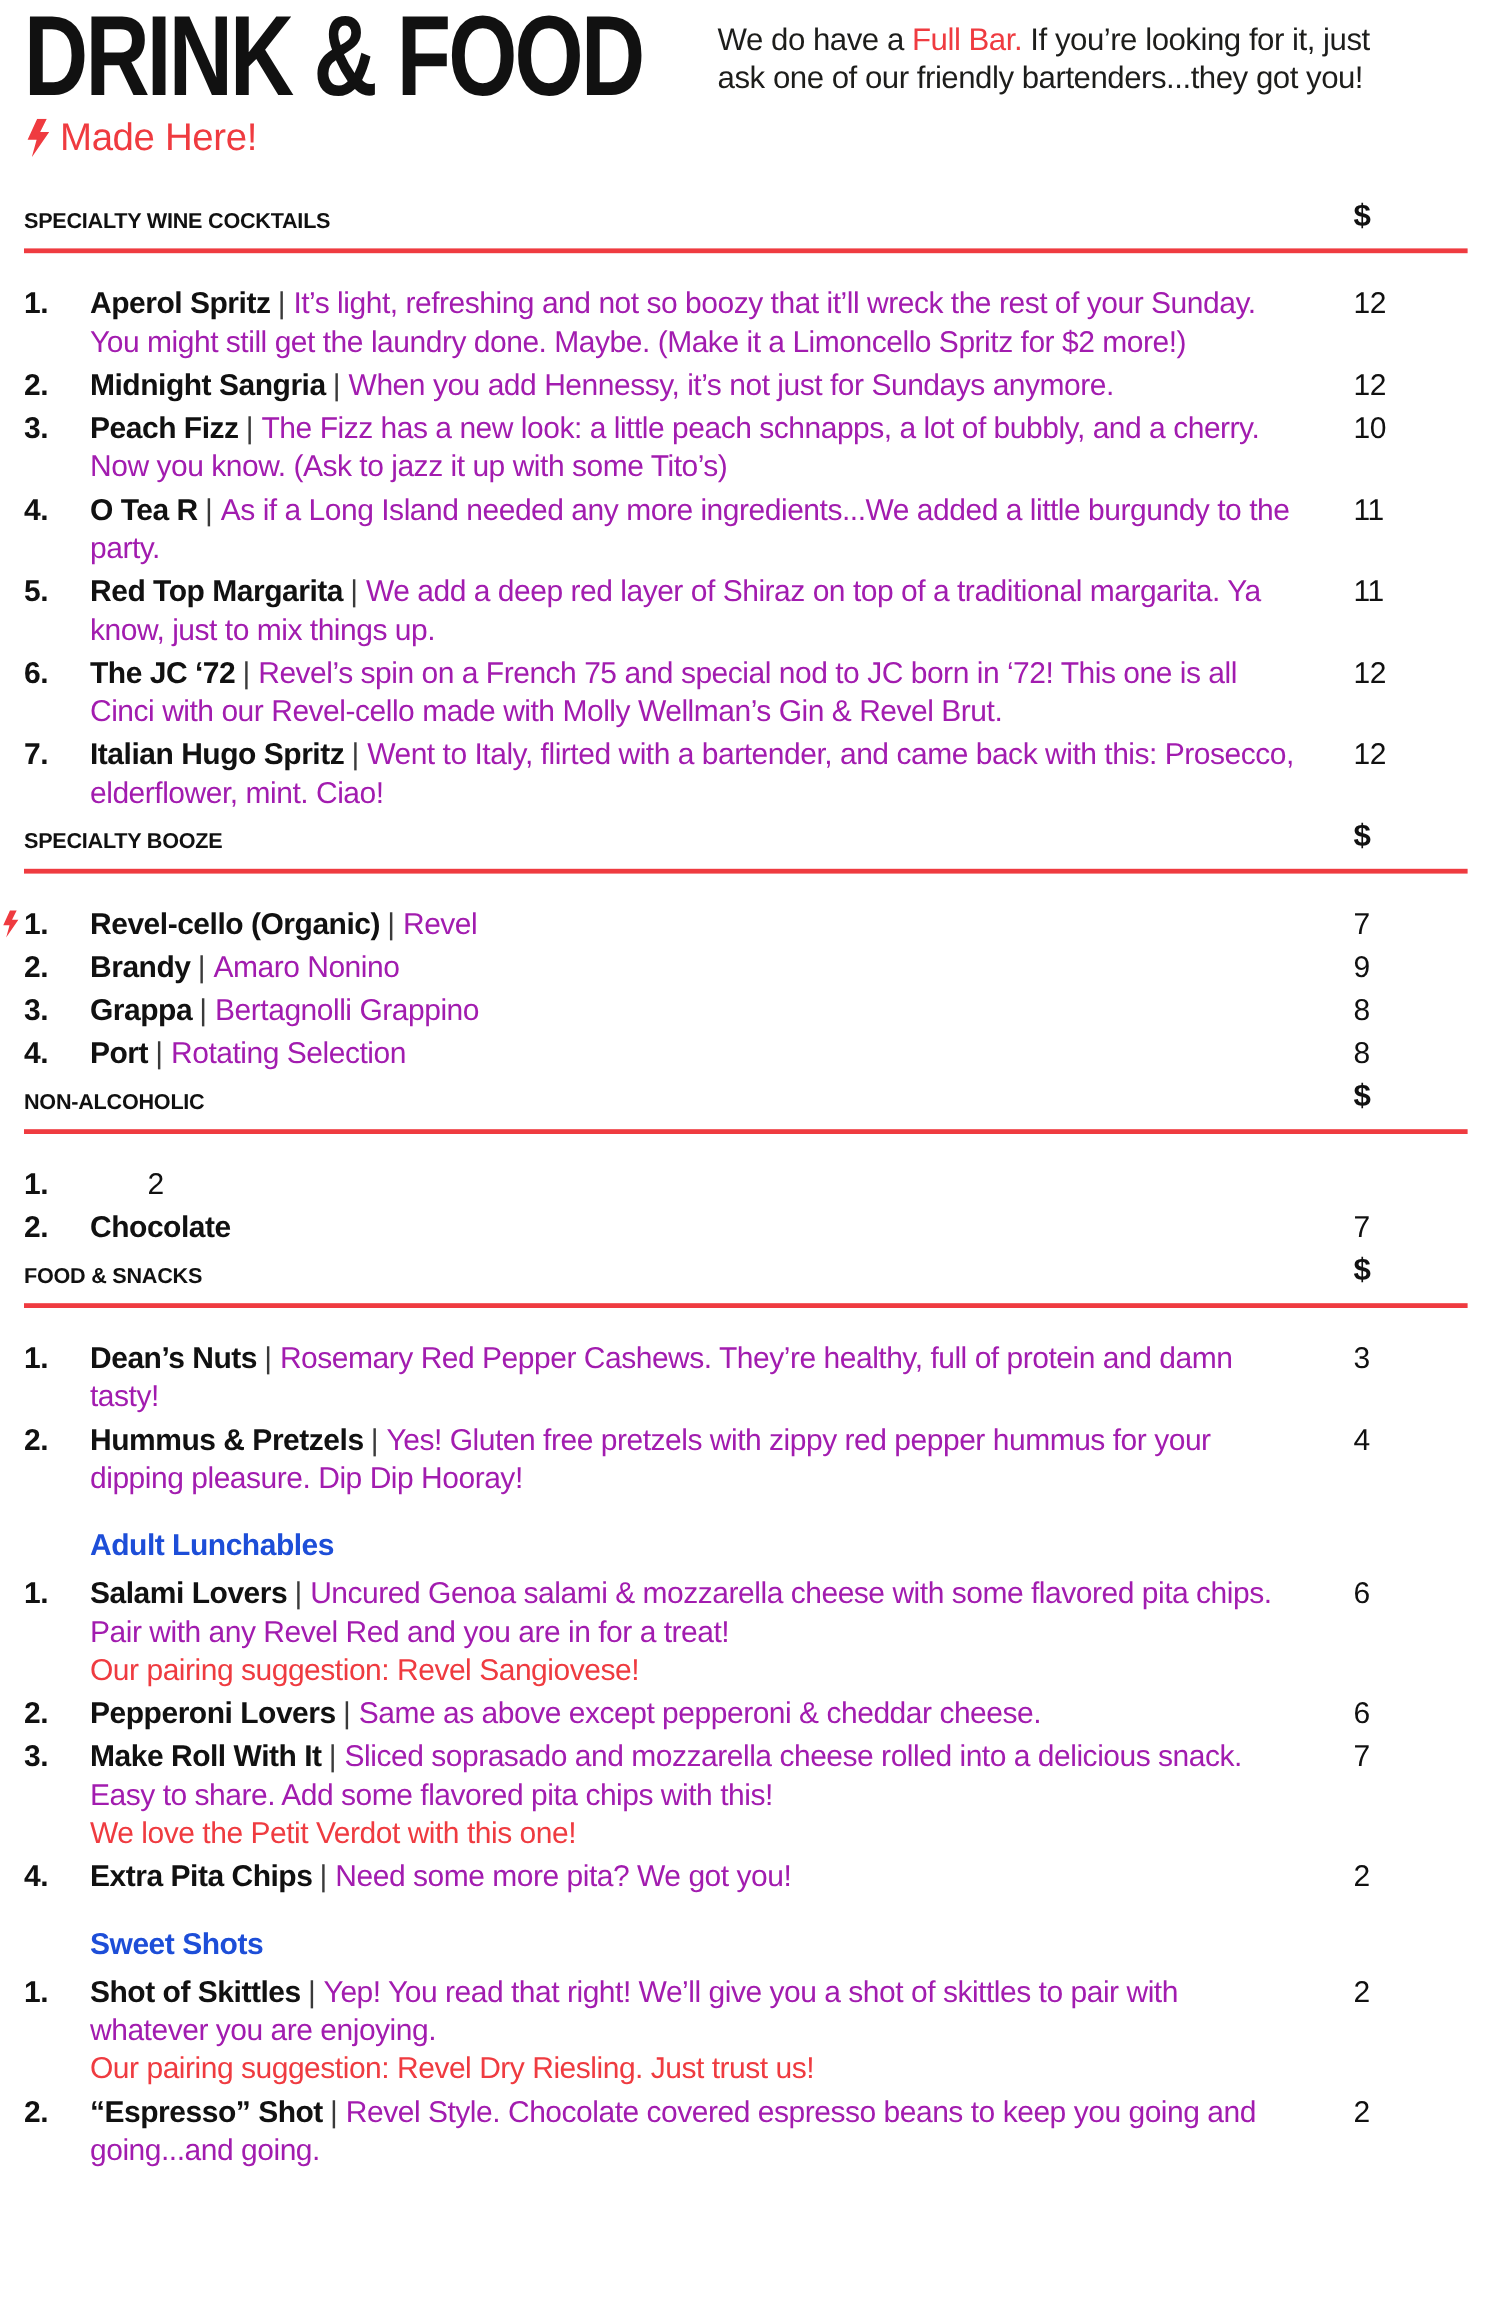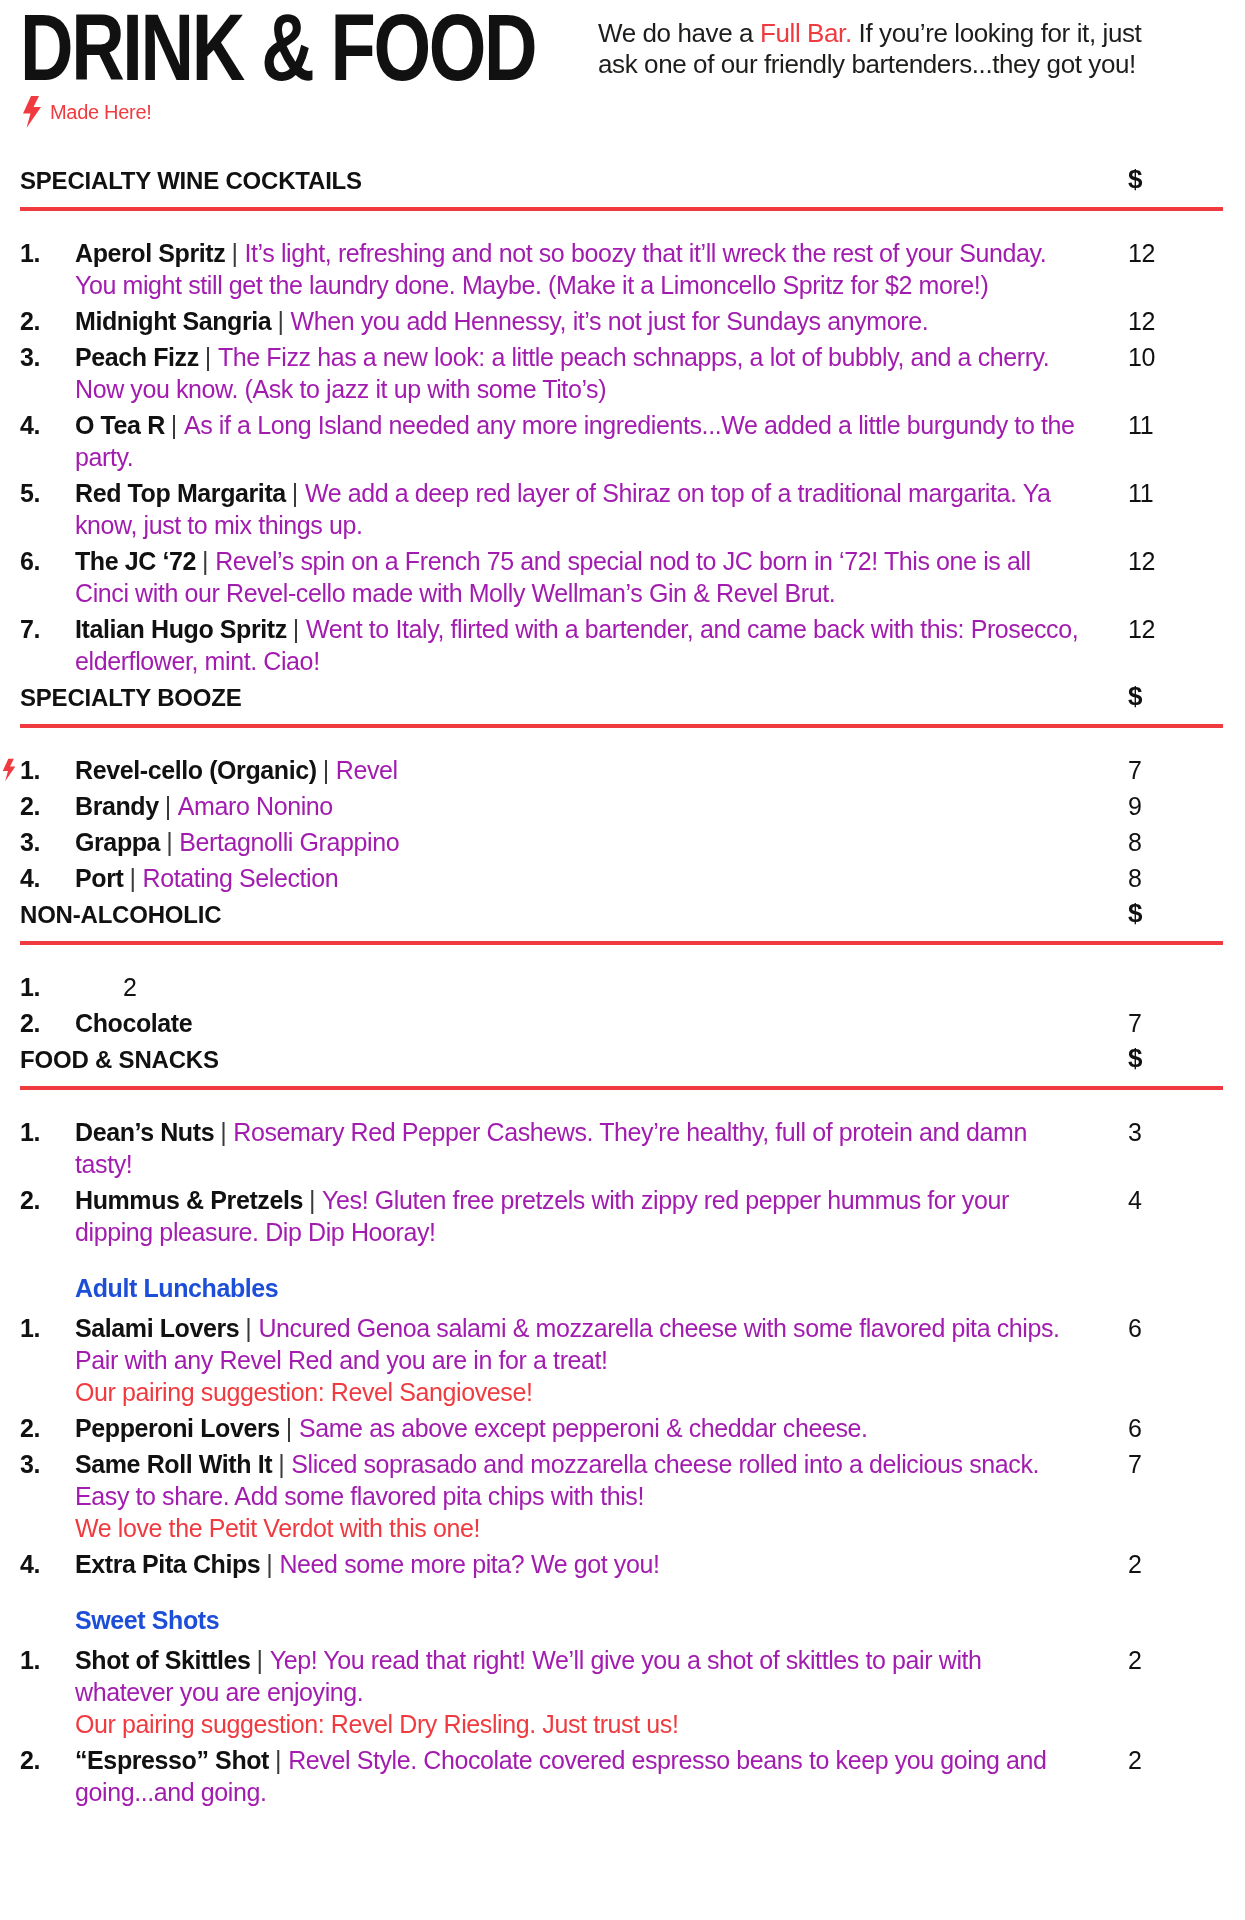--- a/index.html
+++ b/index.html
@@ -19,27 +19,27 @@
     transform:scaleX(0.78);transform-origin:left top;white-space:nowrap;color:#111;
   }
   .tagline{
     position:absolute;left:578px;top:18px;width:660px;
     font-size:26px;line-height:31px;letter-spacing:-0.4px;color:#1d1d1b;
   }
   .tagline .red{color:#ef3b40;}
   .tagline .rest{white-space:pre-line;}
   .made-here{
     position:absolute;left:2px;top:96px;display:flex;align-items:center;gap:8px;
-    color:#ef3b40;font-size:20px;letter-spacing:-0.3px;
+    color:#ef3b40;font-size:32px;letter-spacing:-0.3px;
   }
   .bolt{flex:0 0 auto;}
 
   
   .sec-head{display:grid;grid-template-columns:1060px 1fr;align-items:end;}
-  .sec-head .sec-title{font-size:24px;font-weight:bold;letter-spacing:-0.2px;color:#111;}
+  .sec-head .sec-title{font-size:18px;font-weight:bold;letter-spacing:-0.2px;color:#111;}
   .sec-head .sec-dollar{font-size:26px;font-weight:bold;padding-left:48px;color:#111;}
   .rule{height:4px;background:#ef3b40;margin-top:12px;}
   .items{padding-top:26px;}
   .section.first .sec-head{margin-top:22px;}
 
   
   .item{display:grid;grid-template-columns:55px 1005px 1fr;margin-bottom:4px;position:relative;
         font-size:25px;line-height:32px;letter-spacing:-0.4px;}
   .num{font-weight:bold;color:#111;}
   .body{}
@@ -215,21 +215,21 @@
 
       <div class="item">
         <div class="num">2.</div>
         <div class="body"><span class="nm">Pepperoni Lovers</span><span class="pipe">|</span><span class="desc">Same as above except pepperoni &amp; cheddar cheese.</span>
         </div>
         <div class="price">6</div>
       </div>
 
       <div class="item">
         <div class="num">3.</div>
-        <div class="body"><span class="nm">Same Roll With It</span><span class="pipe">|</span><span class="desc">Sliced soprasado and mozzarella cheese rolled into a delicious snack. Easy to share. Add some flavored pita chips with this!</span>
+        <div class="body"><span class="nm">Make Roll With It</span><span class="pipe">|</span><span class="desc">Sliced soprasado and mozzarella cheese rolled into a delicious snack. Easy to share. Add some flavored pita chips with this!</span>
           <div class="note">We love the Petit Verdot with this one!</div>
         </div>
         <div class="price">7</div>
       </div>
 
       <div class="item">
         <div class="num">4.</div>
         <div class="body"><span class="nm">Extra Pita Chips</span><span class="pipe">|</span><span class="desc">Need some more pita? We got you!</span></div>
         <div class="price">2</div>
       </div>

